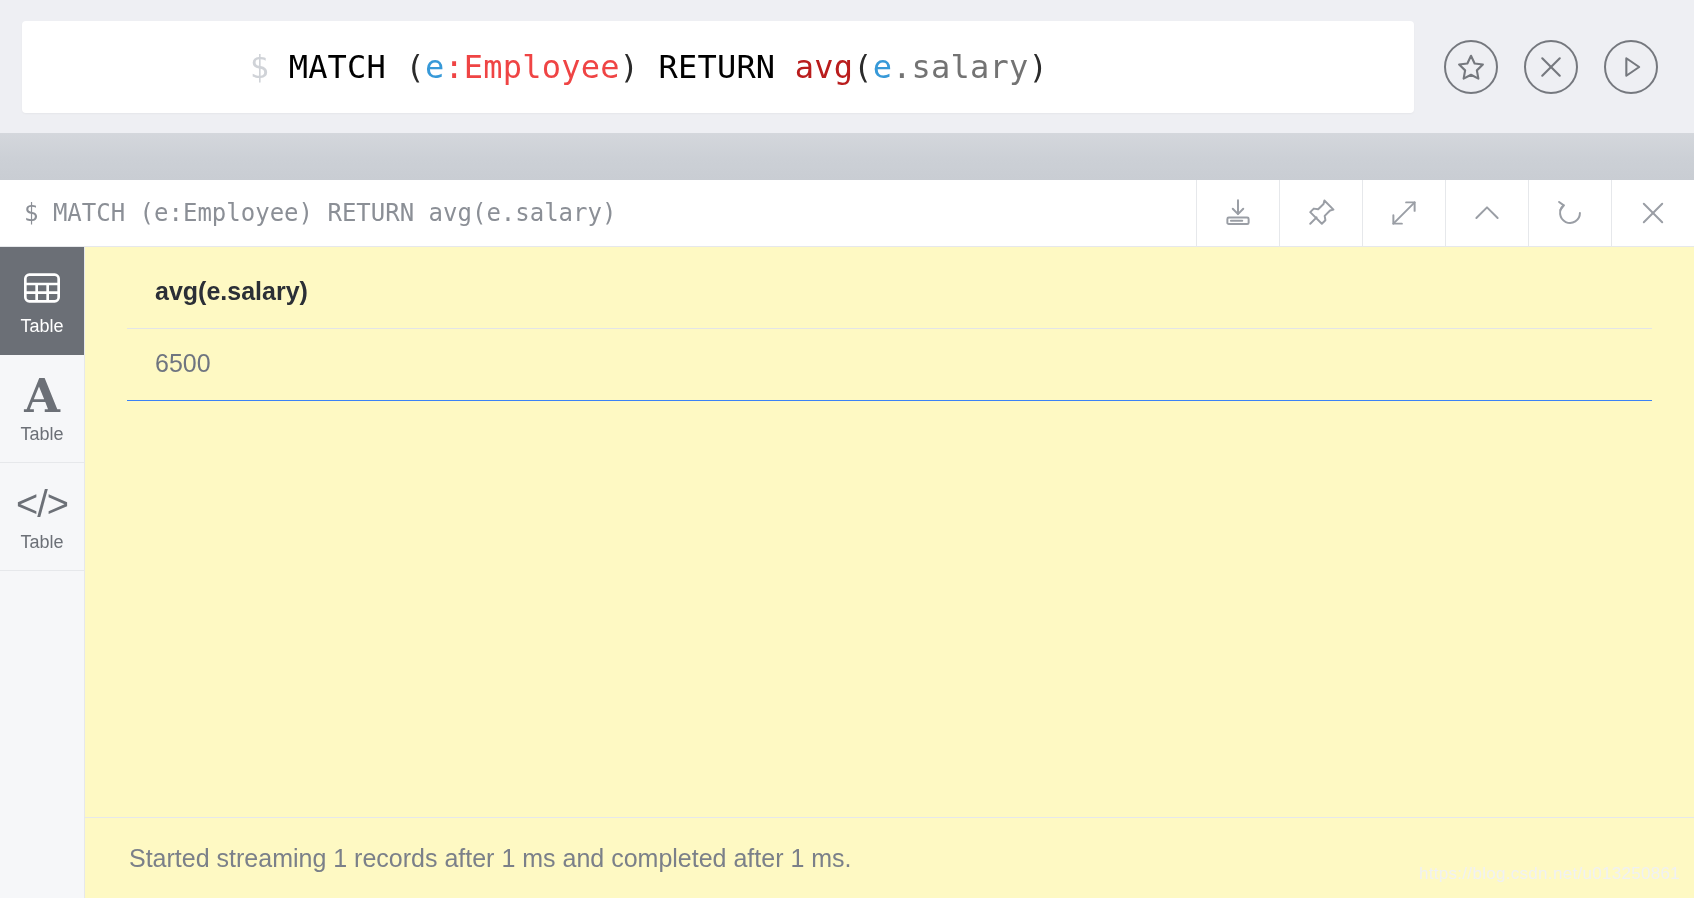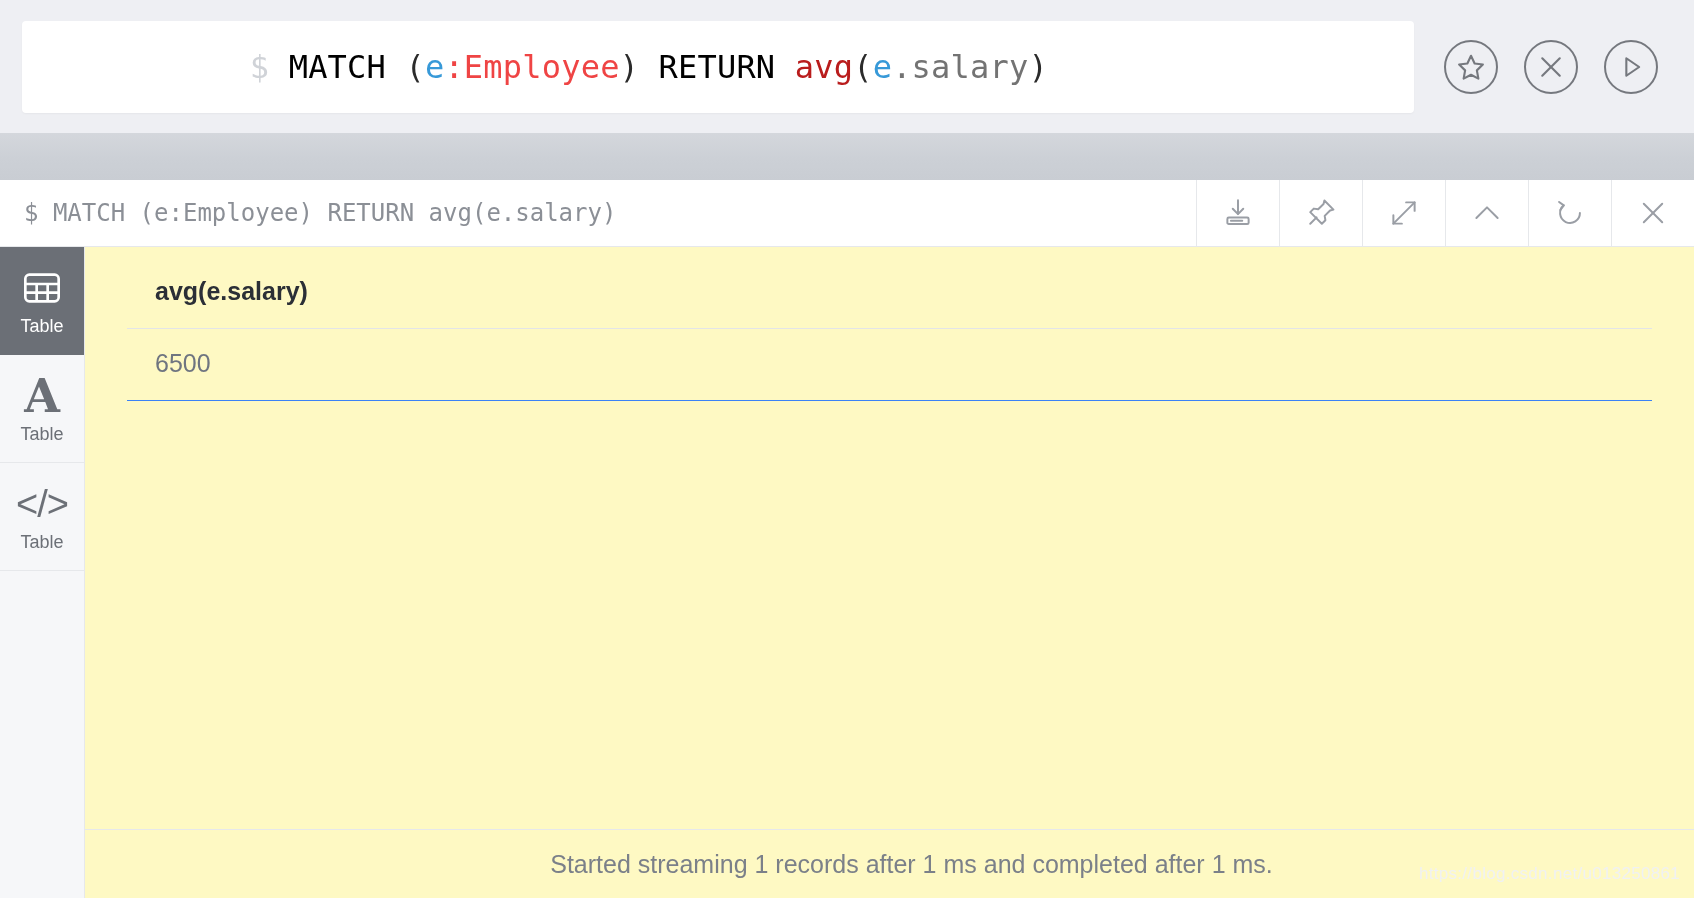--- a/index.html
+++ b/index.html
@@ -206,29 +206,28 @@
   }
   .rtable td {
     text-align: left;
     font-size: 25px;
     color: #6f7580;
     padding: 20px 0 22px 28px;
     border-bottom: 1px solid #3b82f6;
   }
 
   .status-bar {
-    height: 69px;
+    height: 81px;
     flex: none;
     border-top: 1px solid #e6e8eb;
     display: flex;
     align-items: center;
     padding-left: 44px;
     font-size: 25px;
     color: #7b8089;
-    justify-content: center;
   }
 
   .watermark {
     position: absolute;
     right: 14px;
     bottom: 14px;
     font-size: 17px;
     color: #f0f1f3;
     letter-spacing: 0.3px;
     user-select: none;

